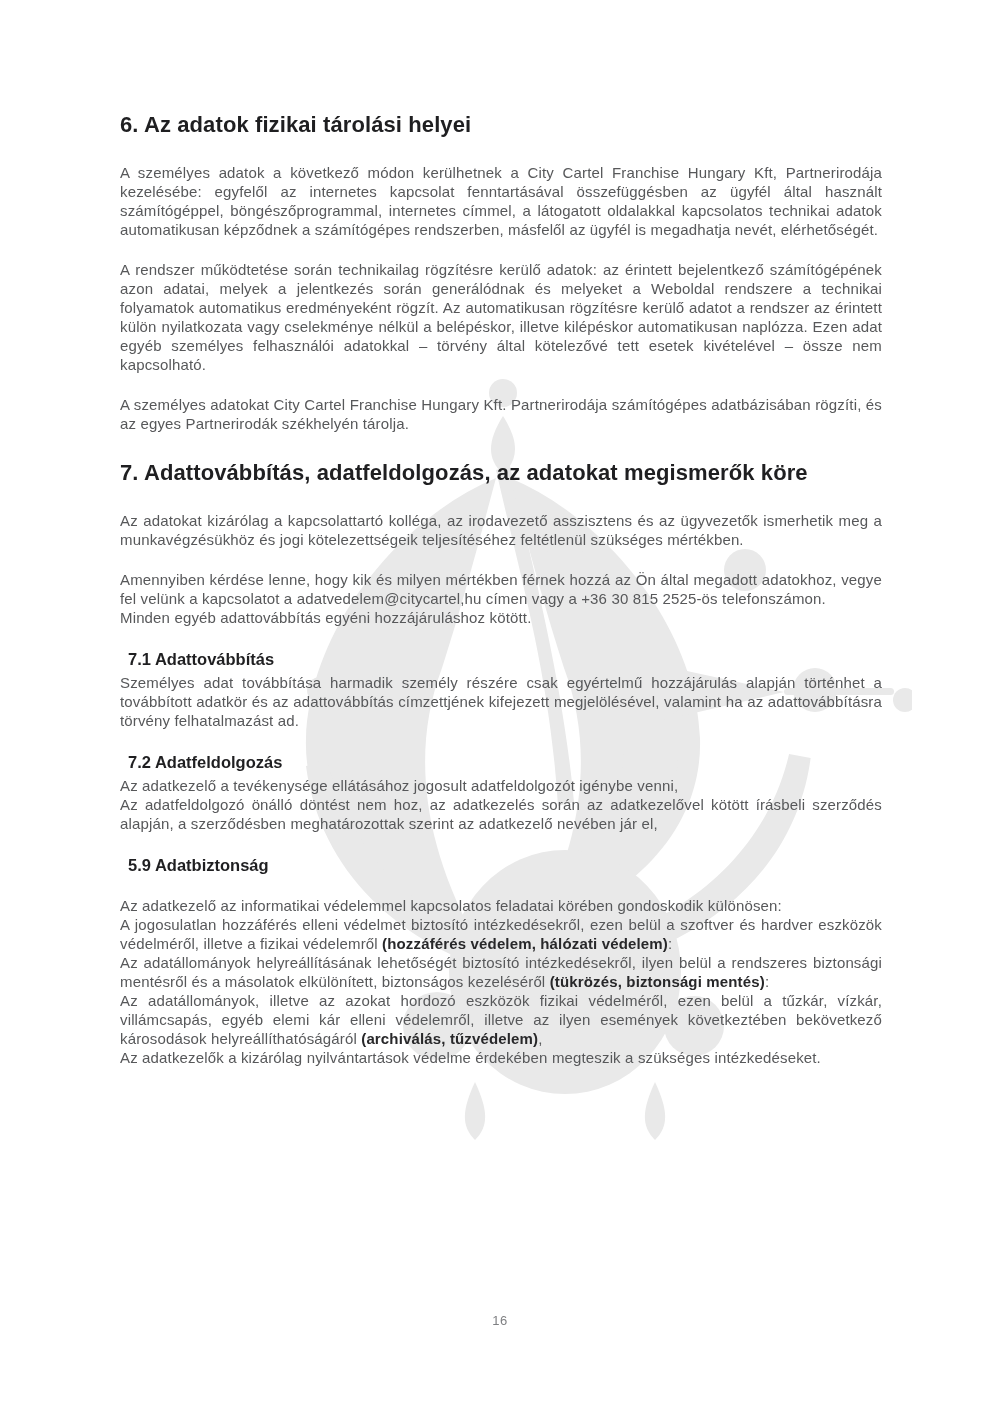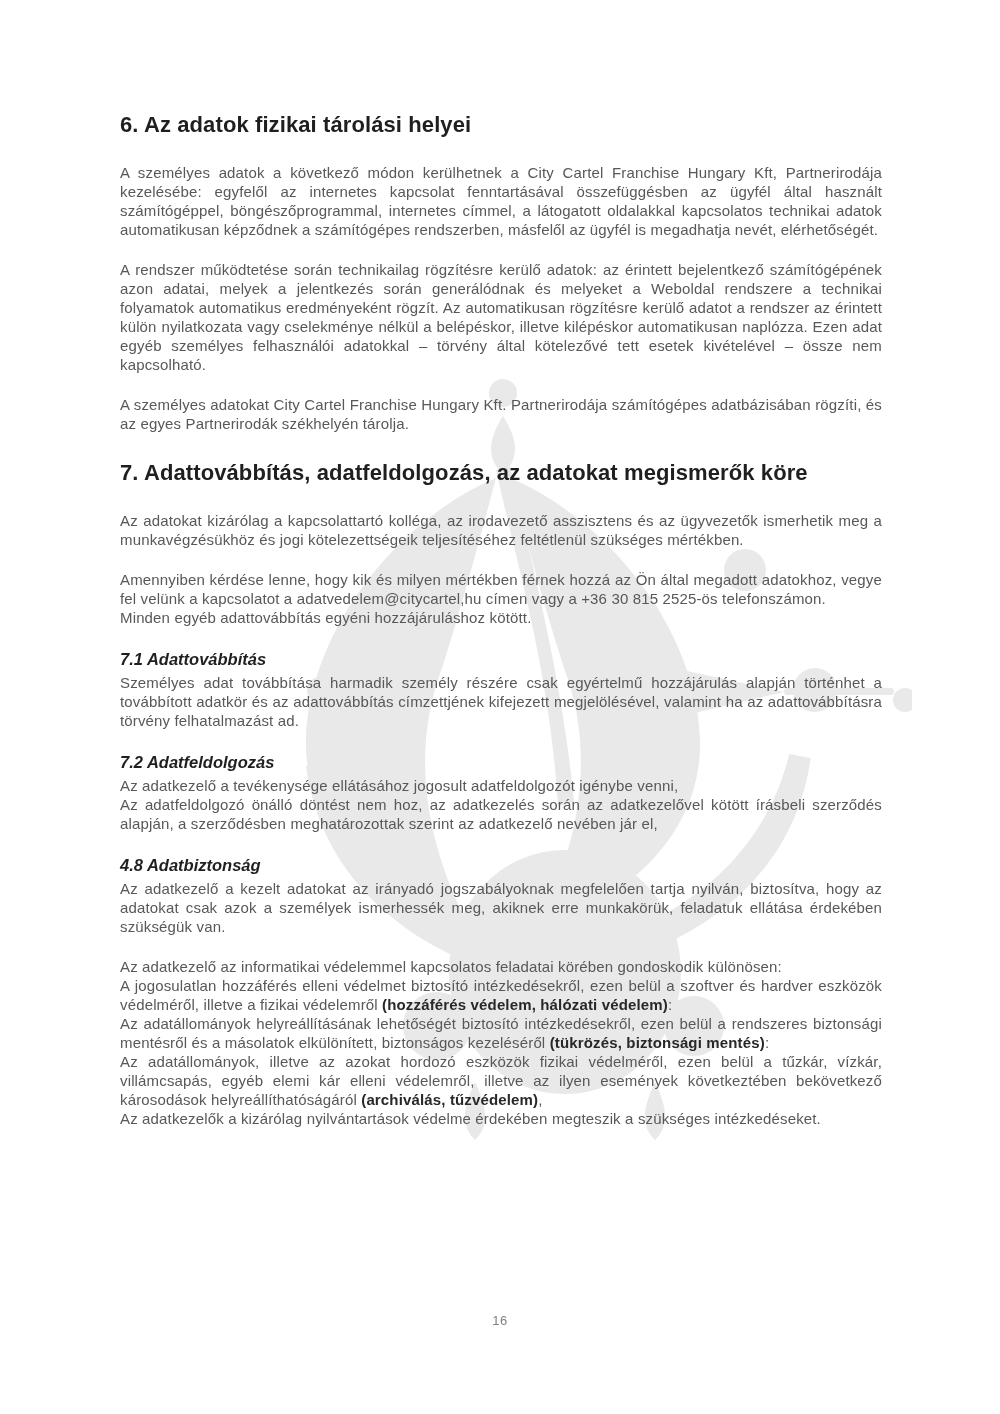--- a/index.html
+++ b/index.html
@@ -32,22 +32,21 @@
     color:#1f1f21;
     letter-spacing:0.1px;
     margin:27px 0 25px 0;
   }
   h1.section-title:first-child{margin-top:0;}
   h2.subsection-title{
     font-size:16.5px;
     line-height:20px;
     font-weight:700;
     color:#1f1f21;
-    margin:22px 0 4px 0;
-    font-style:italic;
+    margin:22px 0 4px 8px;
   }
   p.para{
     font-size:15px;
     line-height:19px;
     letter-spacing:0.15px;
     color:#57585a;
     text-align:justify;
     margin:21px 0 0 0;
   }
   p.para.tight{margin-top:0;}
@@ -119,23 +118,22 @@
       <p class="para"><span>A személyes adatokat City Cartel Franchise Hungary Kft. Partnerirodája számítógépes adatbázisában rögzíti, és az egyes Partnerirodák székhelyén tárolja.</span></p>
       <h1 class="section-title">7. Adattovábbítás, adatfeldolgozás, az adatokat megismerők köre</h1>
       <p class="para"><span>Az adatokat kizárólag a kapcsolattartó kolléga, az irodavezető asszisztens és az ügyvezetők ismerhetik meg a munkavégzésükhöz és jogi kötelezettségeik teljesítéséhez feltétlenül szükséges mértékben.</span></p>
       <p class="para"><span>Amennyiben kérdése lenne, hogy kik és milyen mértékben férnek hozzá az Ön által megadott adatokhoz, vegye fel velünk a kapcsolatot a adatvedelem@citycartel,hu címen vagy a +36 30 815 2525-ös telefonszámon.</span></p>
       <p class="para tight"><span>Minden egyéb adattovábbítás egyéni hozzájáruláshoz kötött.</span></p>
       <h2 class="subsection-title">7.1 Adattovábbítás</h2>
       <p class="para tight"><span>Személyes adat továbbítása harmadik személy részére csak egyértelmű hozzájárulás alapján történhet a továbbított adatkör és az adattovábbítás címzettjének kifejezett megjelölésével, valamint ha az adattovábbításra törvény felhatalmazást ad.</span></p>
       <h2 class="subsection-title">7.2 Adatfeldolgozás</h2>
       <p class="para tight"><span>Az adatkezelő a tevékenysége ellátásához jogosult adatfeldolgozót igénybe venni,</span></p>
       <p class="para tight"><span>Az adatfeldolgozó önálló döntést nem hoz, az adatkezelés során az adatkezelővel kötött írásbeli szerződés alapján, a szerződésben meghatározottak szerint az adatkezelő nevében jár el,</span></p>
-      <h2 class="subsection-title">4.8 Adatbiztonság</h2>
-      <p class="para tight"><span>Az adatkezelő a kezelt adatokat az irányadó jogszabályoknak megfelelően tartja nyilván, biztosítva, hogy az adatokat csak azok a személyek ismerhessék meg, akiknek erre munkakörük, feladatuk ellátása érdekében szükségük van.</span></p>
+      <h2 class="subsection-title">5.9 Adatbiztonság</h2>
       <p class="para"><span>Az adatkezelő az informatikai védelemmel kapcsolatos feladatai körében gondoskodik különösen:</span></p>
       <p class="para tight"><span>A jogosulatlan hozzáférés elleni védelmet biztosító intézkedésekről, ezen belül a szoftver és hardver eszközök védelméről, illetve a fizikai védelemről </span><strong>(hozzáférés védelem, hálózati védelem)</strong><span>:</span></p>
-      <p class="para tight"><span>Az adatállományok helyreállításának lehetőségét biztosító intézkedésekről, ezen belül a rendszeres biztonsági mentésről és a másolatok elkülönített, biztonságos kezeléséről </span><strong>(tükrözés, biztonsági mentés)</strong><span>:</span></p>
+      <p class="para tight"><span>Az adatállományok helyreállításának lehetőségét biztosító intézkedésekről, ilyen belül a rendszeres biztonsági mentésről és a másolatok elkülönített, biztonságos kezeléséről </span><strong>(tükrözés, biztonsági mentés)</strong><span>:</span></p>
       <p class="para tight"><span>Az adatállományok, illetve az azokat hordozó eszközök fizikai védelméről, ezen belül a tűzkár, vízkár, villámcsapás, egyéb elemi kár elleni védelemről, illetve az ilyen események következtében bekövetkező károsodások helyreállíthatóságáról </span><strong>(archiválás, tűzvédelem)</strong><span>,</span></p>
       <p class="para tight"><span>Az adatkezelők a kizárólag nyilvántartások védelme érdekében megteszik a szükséges intézkedéseket.</span></p>
     </main>
 
   <div class="page-number">16</div>
 </div>
 
 </body></html>

